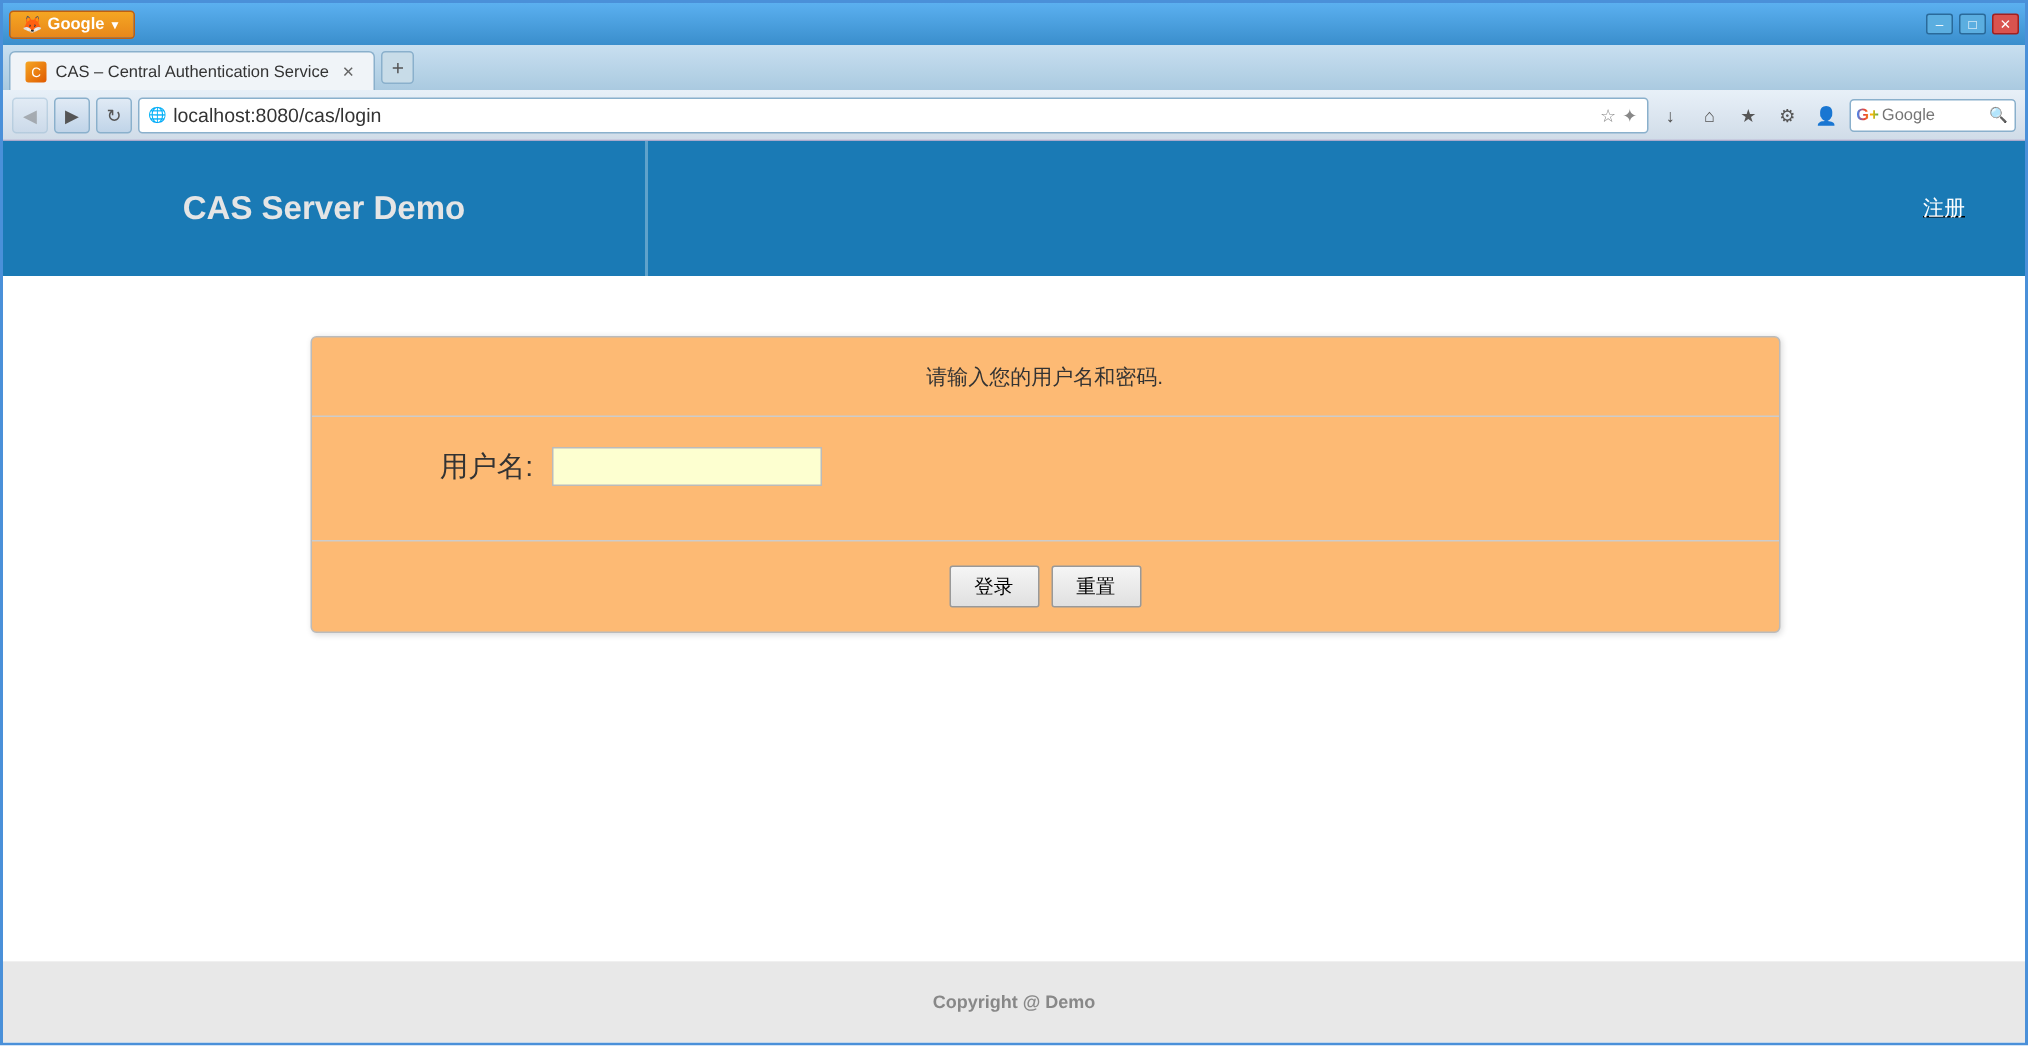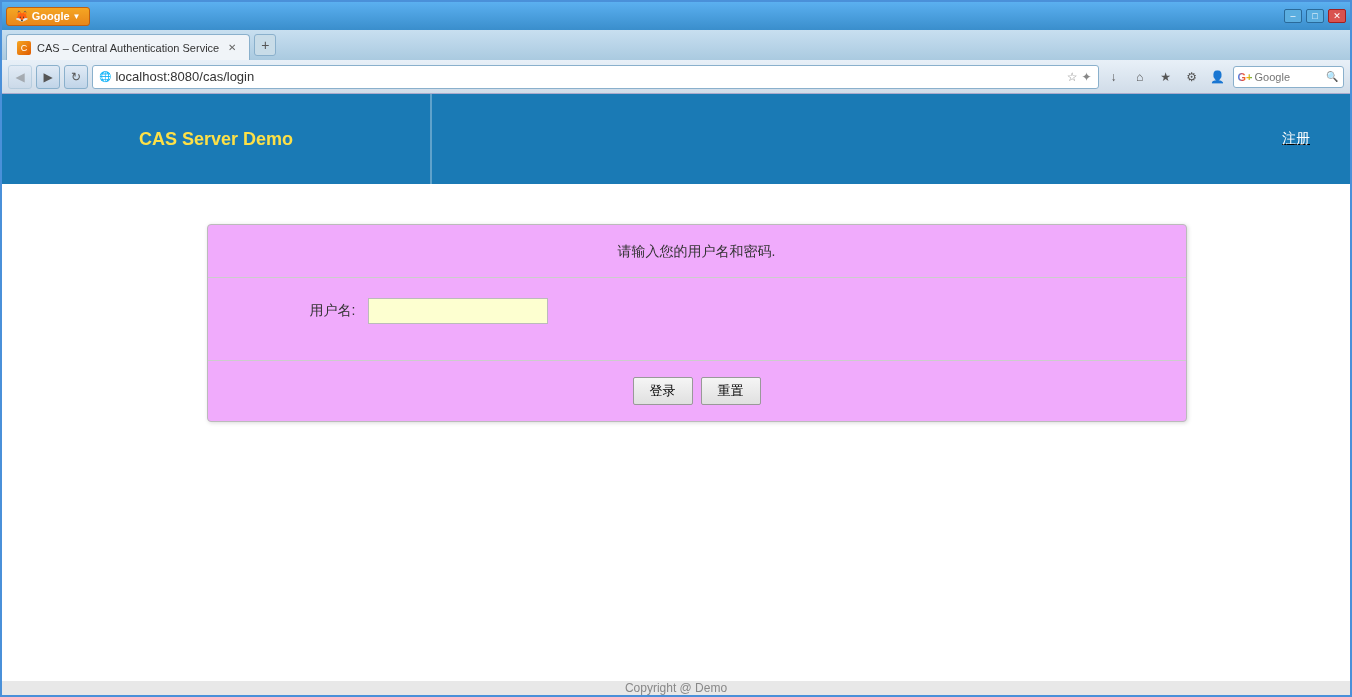--- a/index.html
+++ b/index.html
@@ -168,22 +168,22 @@
       flex-shrink: 0;
     }
     .cas-header-title-area {
       width: 430px;
       border-right: 2px solid rgba(255,255,255,0.3);
       display: flex;
       align-items: center;
       justify-content: center;
     }
     .cas-title {
-      color: #fde047;
-      font-size: 18px;
+      color: #e5e5e5;
+      font-size: 22px;
       font-weight: bold;
     }
     .cas-header-nav {
       flex: 1;
       display: flex;
       align-items: center;
       justify-content: flex-end;
       padding-right: 40px;
       text-decoration: underline;
     }
@@ -210,21 +210,21 @@
     }
 
     .login-box-wrapper {
       display: flex;
       align-items: center;
       justify-content: center;
       padding: 40px 20px;
     }
 
     .login-box {
-      background: #f0abfc;
+      background: #fdba74;
       border: 1px solid #bbb;
       border-radius: 4px;
       width: 980px;
       padding: 0;
       box-shadow: 1px 1px 4px rgba(0,0,0,0.15);
       margin-left: 41px;
     }
 
     .login-prompt {
       text-align: center;
@@ -241,21 +241,21 @@
 
     .form-row {
       display: flex;
       align-items: center;
       margin-bottom: 16px;
     }
 
     .form-label {
       width: 120px;
       text-align: right;
-      font-size: 14px;
+      font-size: 19px;
       color: #333;
       padding-right: 12px;
     }
 
     .form-input {
       width: 180px;
       height: 26px;
       background: #fdffd0;
       border: 1px solid #bbb;
       padding: 2px 6px;
@@ -277,24 +277,26 @@
       border: 1px solid #999;
       background: linear-gradient(to bottom, #f5f5f5, #e0e0e0);
       cursor: pointer;
       border-radius: 2px;
     }
 
     
     .page-footer {
       background: #e8e8e8;
       width: 100%;
+      padding: 20px;
       text-align: center;
       font-size: 12px;
       color: #888;
       flex-shrink: 0;
+      font-weight: bold;
     }
   </style>
 </head>
 <body>
 
 <div class="browser-frame">
 
   <div class="title-bar">
     <div class="title-bar-left">
       <button class="firefox-button">

